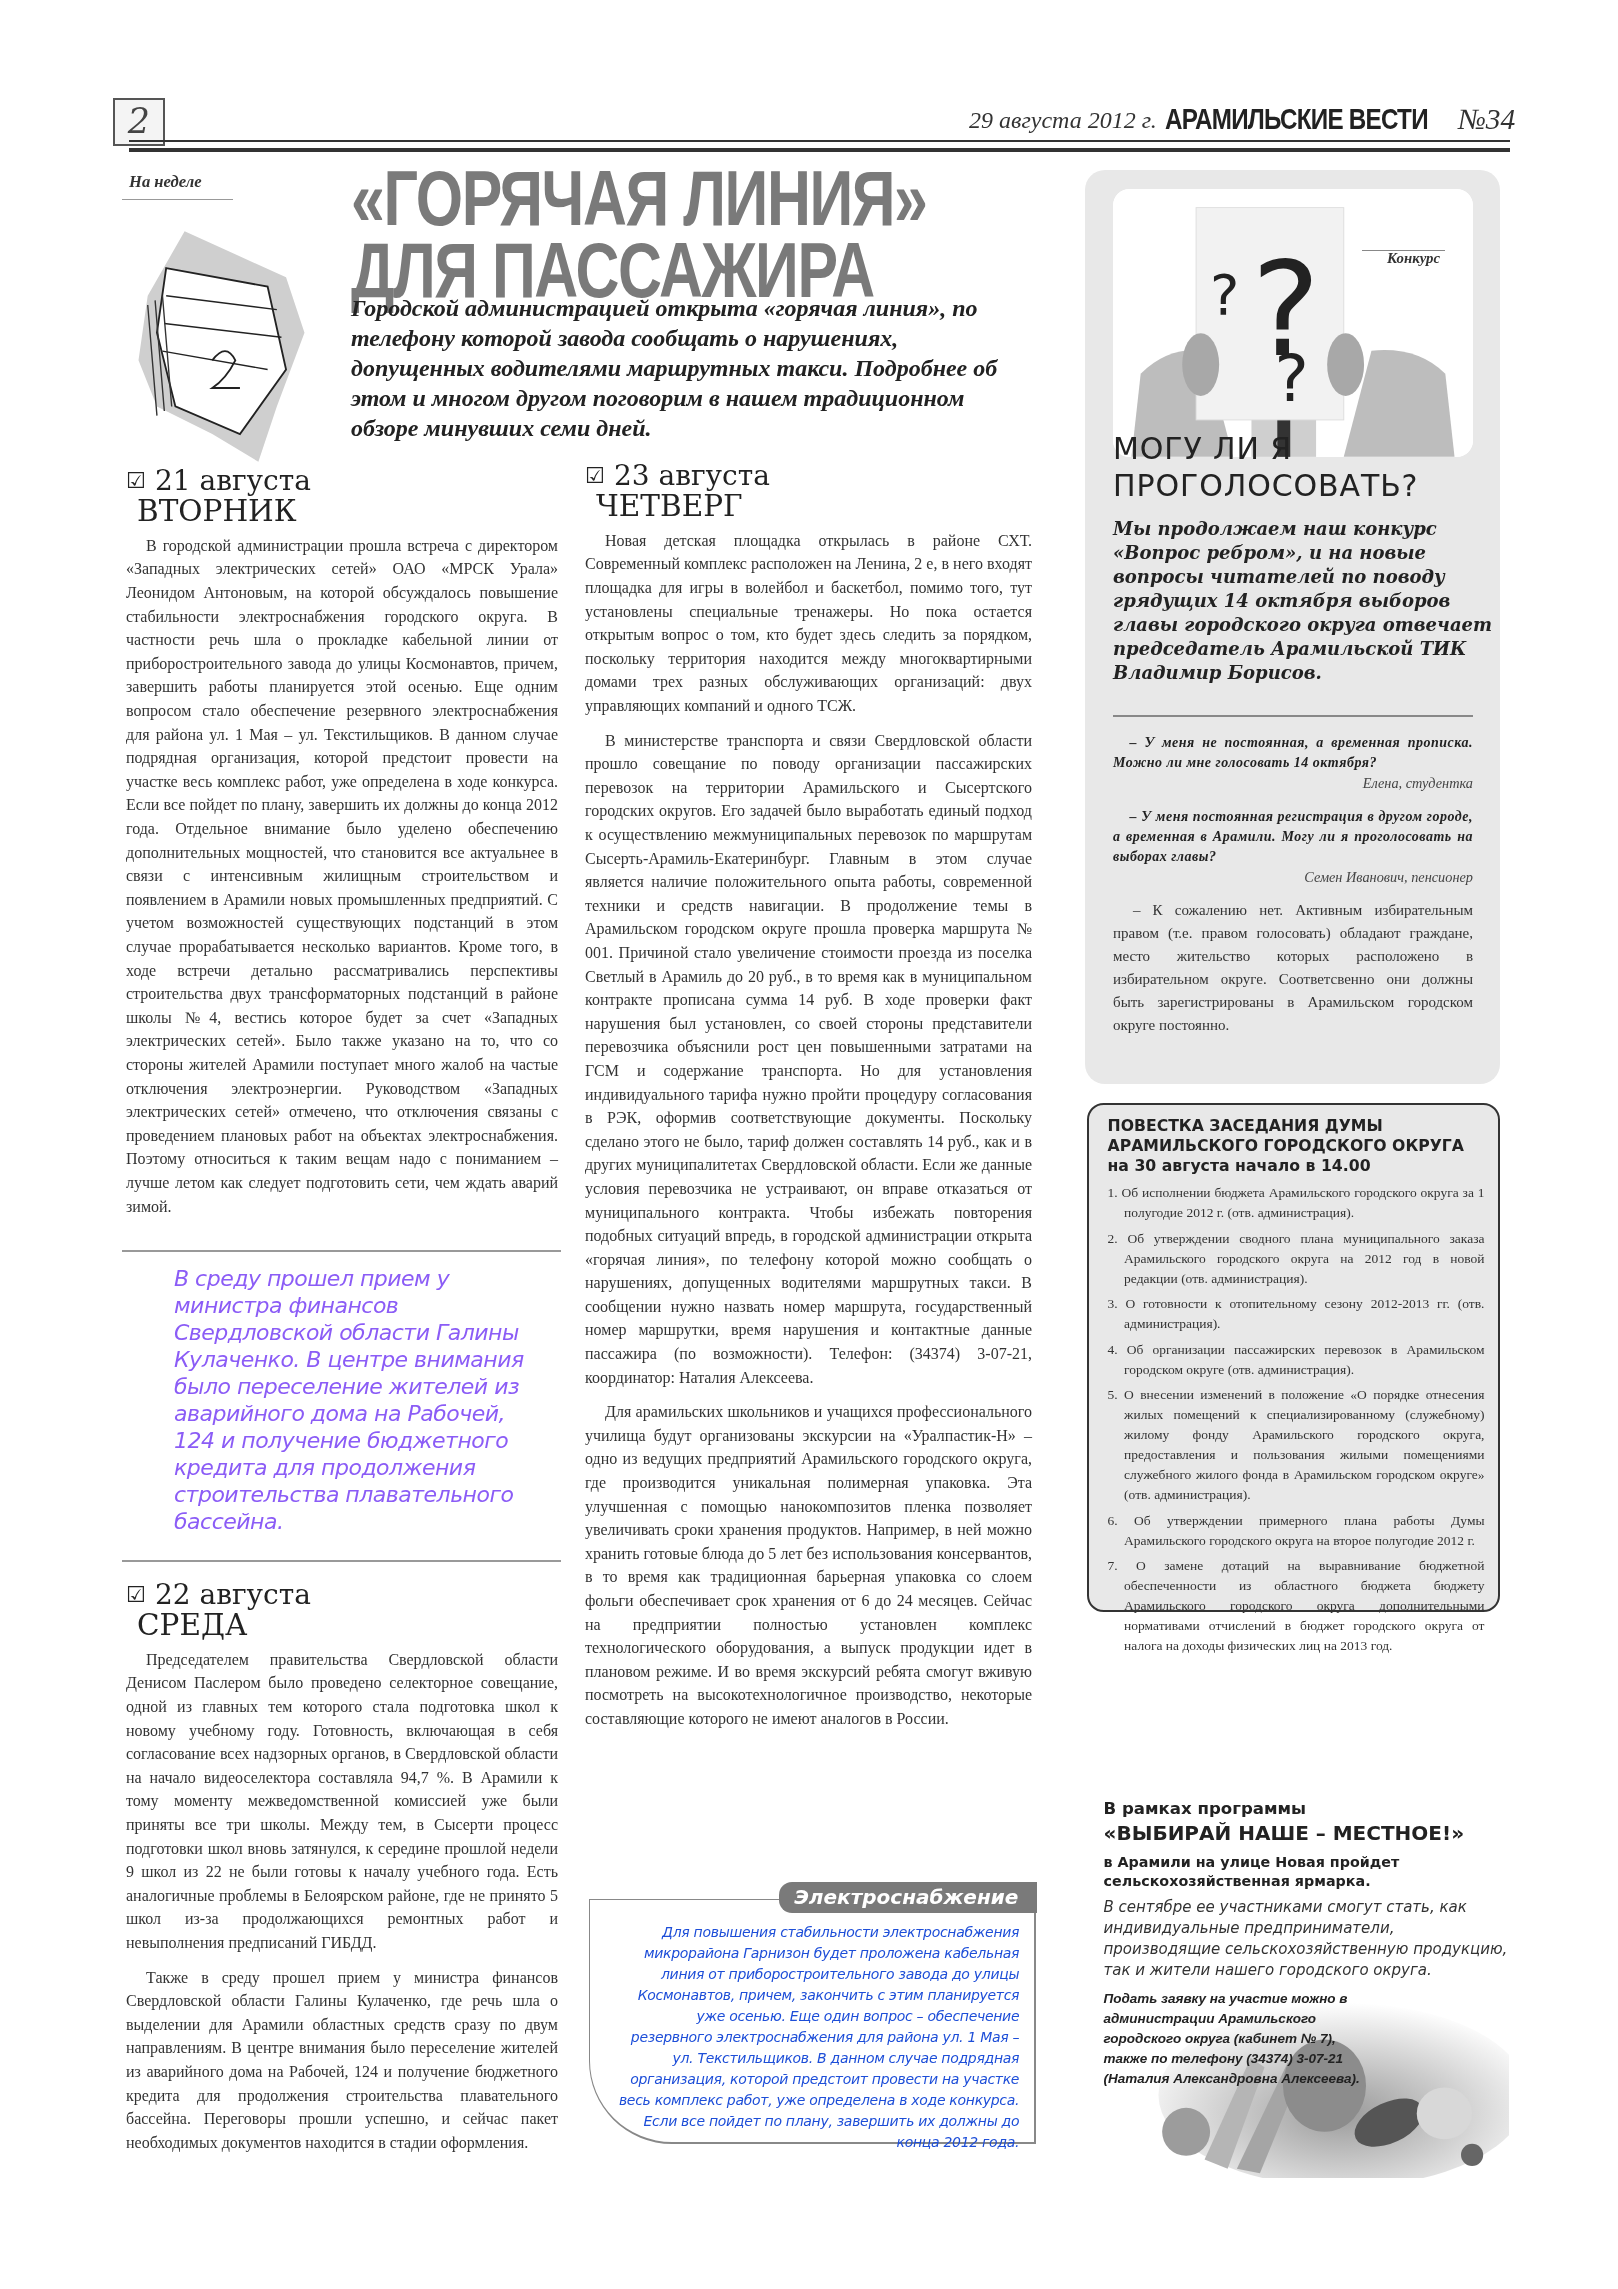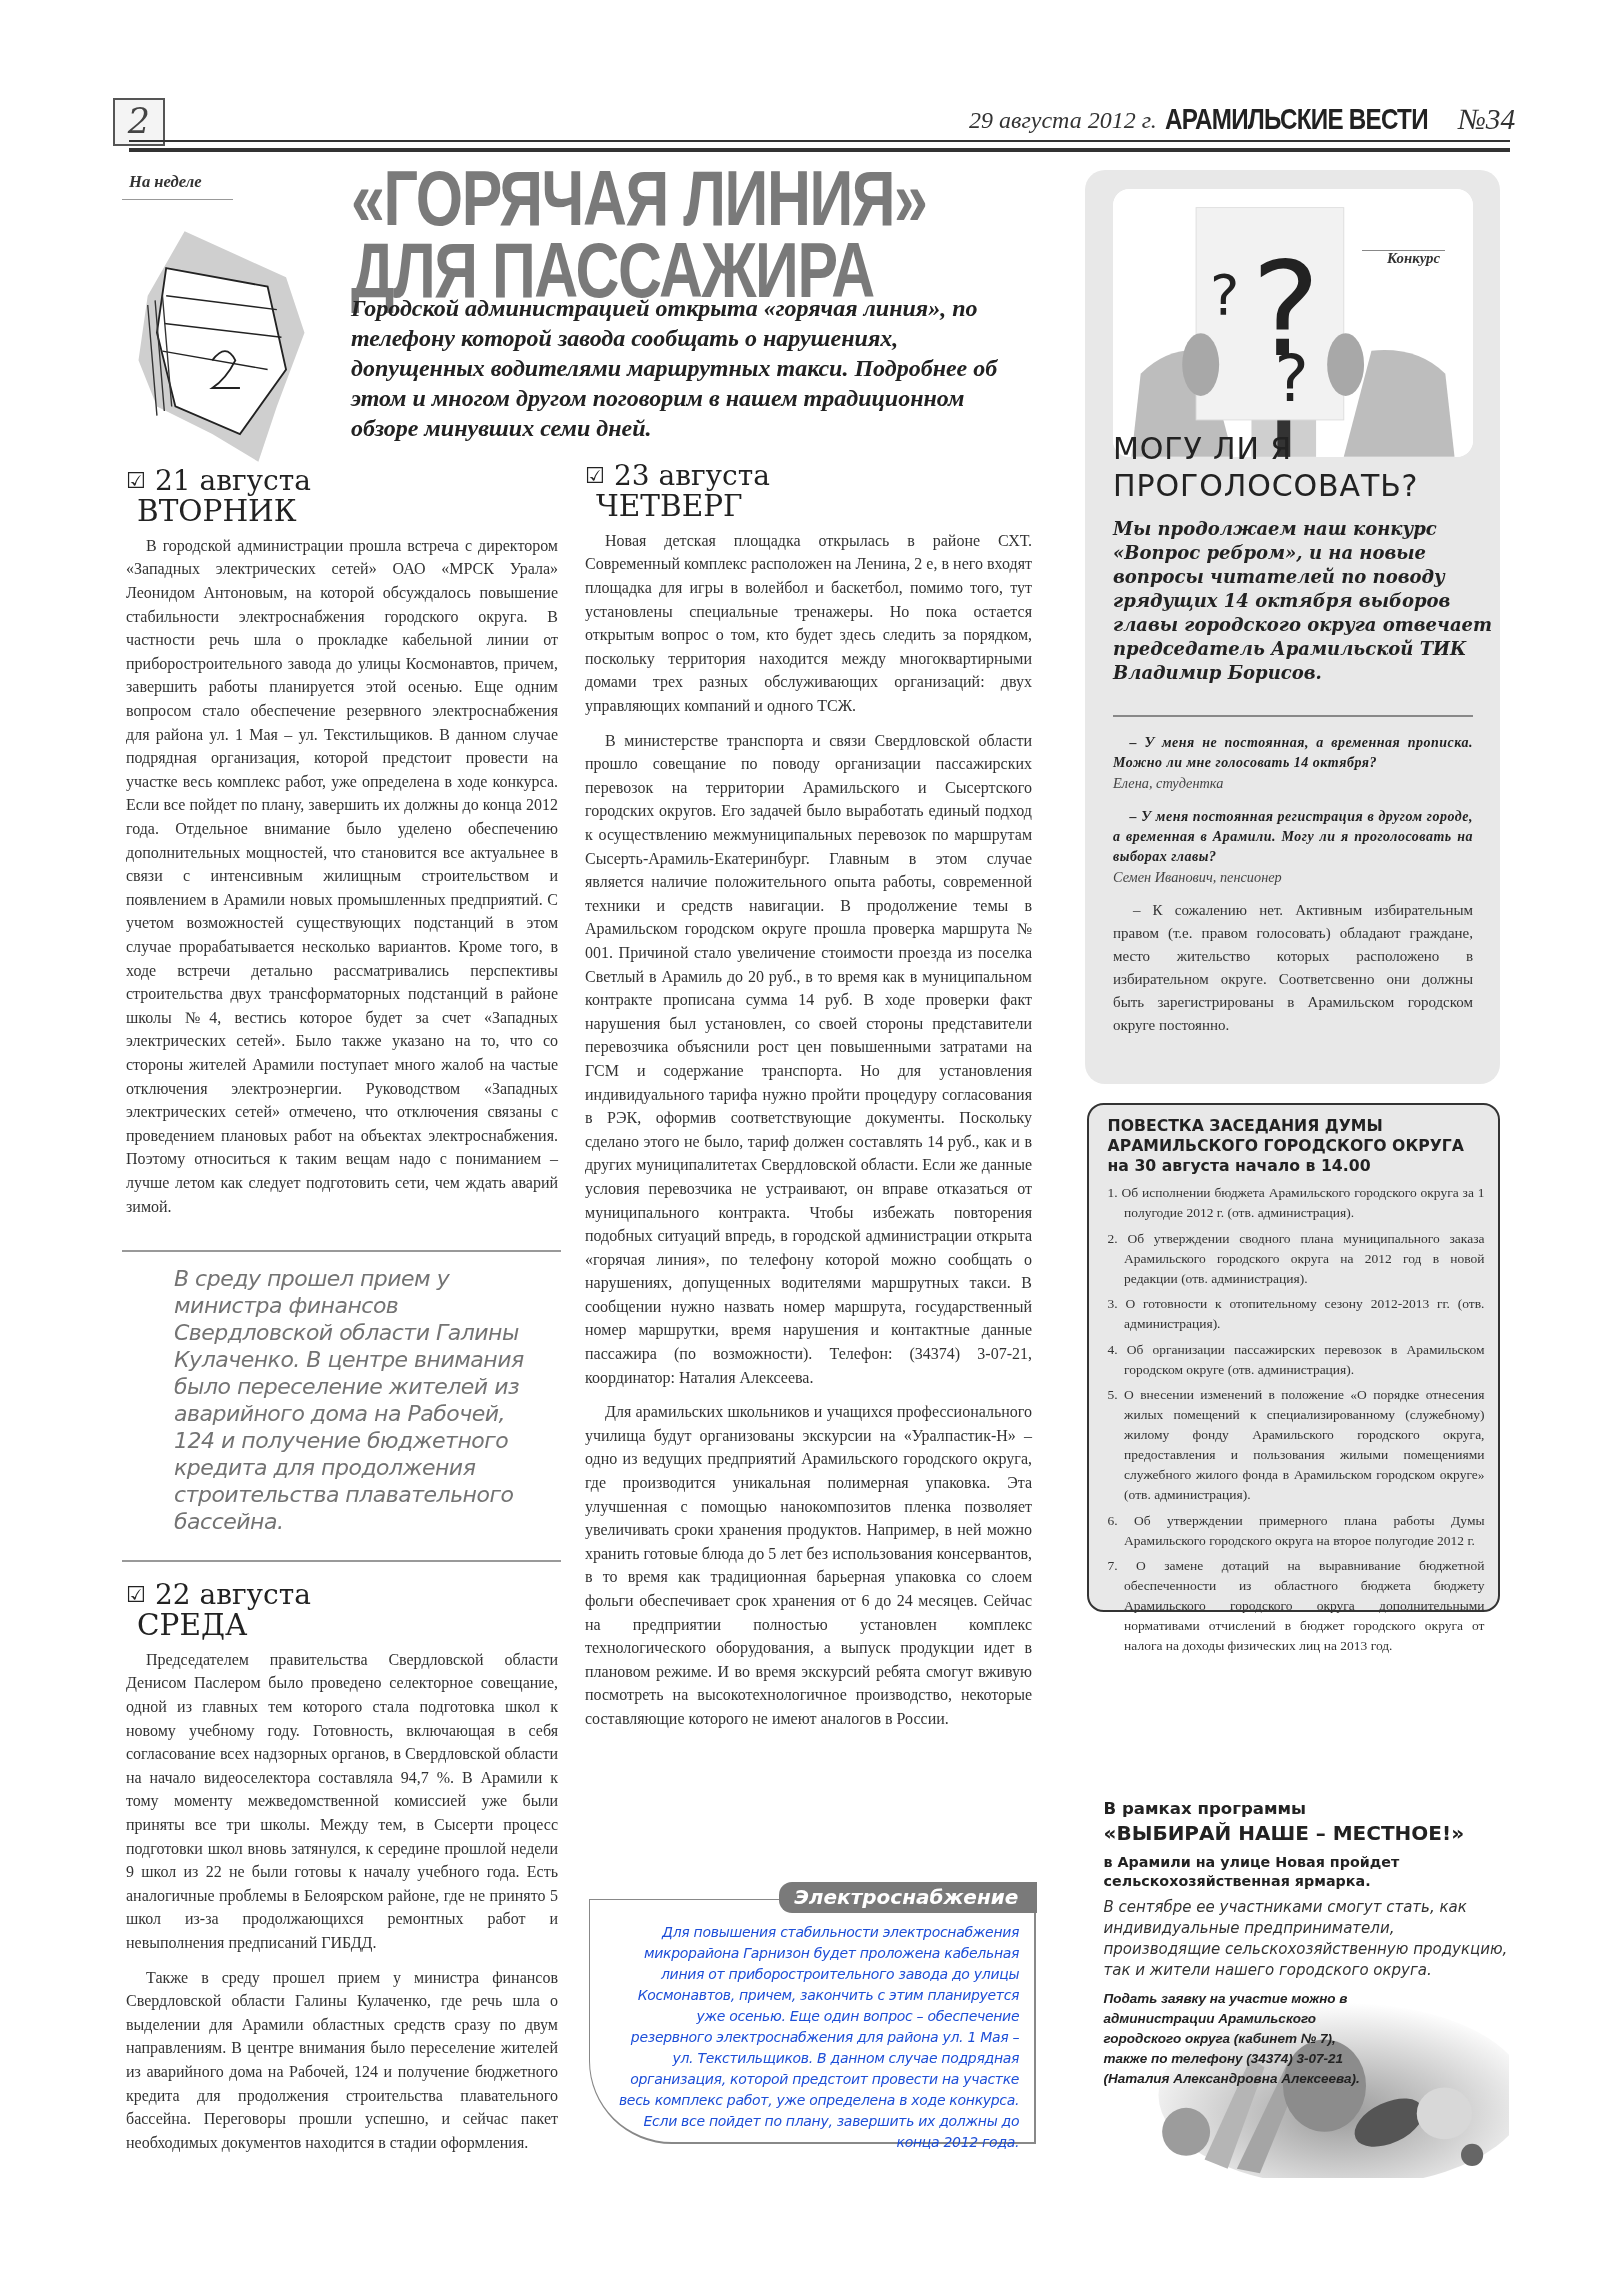--- a/index.html
+++ b/index.html
@@ -26,38 +26,38 @@
   
   .col { position:absolute; font-family:"Liberation Serif", serif; font-size:16px; line-height:23.6px; color:#333; text-align:justify; }
   .col p { margin:0 0 0 0; text-indent:20px; hyphens:auto; }
   .col p + p { margin-top:11px; }
   .day-head { font-family:"DejaVu Serif", serif; color:#222; }
   .day-date { font-size:28px; line-height:29.5px; display:flex; align-items:center; gap:9.2px; }
   .day-date .chk { font-family:"DejaVu Sans", sans-serif; font-size:22px; }
   .day-name { font-size:29.5px; line-height:31px; padding-left:11px; margin-bottom:7.4px; }
 
   .quote-box { position:absolute; left:122px; top:1250px; width:439px; height:312px; border-top:2.8px double #999; border-bottom:2.8px double #999; box-sizing:border-box; }
-  .quote-box .q { position:absolute; left:52px; top:13px; width:378px; font-family:"DejaVu Sans", sans-serif; font-style:italic; font-size:22px; line-height:27px; color:#737373; letter-spacing:-0.5px; }
+  .quote-box .q { position:absolute; left:52px; top:13px; width:378px; font-family:"DejaVu Sans", sans-serif; font-style:italic; font-size:22px; line-height:27px; color:#8b5cf6; letter-spacing:-0.5px; }
 
   
   .elec { left:589px; top:1899px; width:447px; height:245px; border:1.8px solid #888; border-bottom-left-radius:83px; box-sizing:border-box; border-right-width:2.8px; border-bottom-width:2.8px; }
   .elec-tab { position:absolute; right:-2.8px; top:-18.5px; width:258px; height:31px; background:#7a7a7a; border-radius:13px 0 0 13px; color:#fff; font-family:"DejaVu Sans", sans-serif; font-style:italic; font-weight:bold; font-size:20px; text-align:right; padding-right:18.5px; box-sizing:border-box; line-height:31px; }
   .elec-text { position:absolute; right:14.8px; top:22px; width:406px; text-align:right; font-family:"DejaVu Sans", sans-serif; font-style:italic; font-size:14px; line-height:21px; color:#1d4ed8; letter-spacing:-0.3px; }
 
   
   .contest { left:1085px; top:170px; width:415px; height:914px; background:#e8e8e8; border-radius:20px; }
   .contest-photo { position:absolute; left:28px; top:18.5px; width:360px; height:268px; background:#fff; border-radius:16.6px; overflow:hidden; }
   .contest-tag { position:absolute; right:33px; top:37px; font-family:"Liberation Serif", serif; font-style:italic; font-weight:bold; font-size:14.8px; color:#333;margin-top:24px; }
   .contest-tag-rule { position:absolute; right:28px; top:61px; width:83px; border-top:1.8px solid #888; }
   .contest-title { position:absolute; left:28px; top:260px; font-family:"DejaVu Sans", sans-serif; font-size:30px; line-height:37px; color:#222; letter-spacing:0.9px; }
   .contest-lead { position:absolute; left:28px; top:347px; width:388px; font-family:"DejaVu Serif", serif; font-style:italic; font-weight:bold; font-size:18px; line-height:24px; color:#222; }
   .contest-rule { position:absolute; left:28px; top:545px; width:360px; border-top:2.8px double #888; }
   .qa { position:absolute; left:28px; width:360px; font-family:"Liberation Serif", serif; font-size:14px; line-height:20px; color:#222; }
   .qa .q-text { font-weight:bold; font-style:italic; text-indent:16.6px; text-align:justify; letter-spacing:0.5px; }
-  .qa .q-author { font-style:italic; color:#444; font-size:14.3px; }
+  .qa .q-author { font-style:italic; text-align:right; color:#444; font-size:14.3px; }
 
   
   .agenda { left:1087px; top:1103px; width:413px; height:509px; background:#e8e8e8; border:2.8px solid #333; border-radius:16.6px; box-sizing:border-box; }
   .agenda-title { position:absolute; left:18.5px; top:11px; width:388px; font-family:"DejaVu Sans", sans-serif; font-weight:bold; font-size:15.7px; line-height:20px; color:#222; }
   .agenda-list { position:absolute; left:18.5px; top:78px; width:377px; margin:0; padding:0; list-style:none; font-family:"Liberation Serif", serif; font-size:13.5px; line-height:20px; color:#333; }
   .agenda-list li { padding-left:16.6px; text-indent:-16.6px; text-align:justify; margin-bottom:5.5px; }
 
   
   .promo { left:1085px; top:1790px; width:425px; height:388px; }
   .promo-veg { position:absolute; left:55px; top:185px; width:369px; height:203px; }

